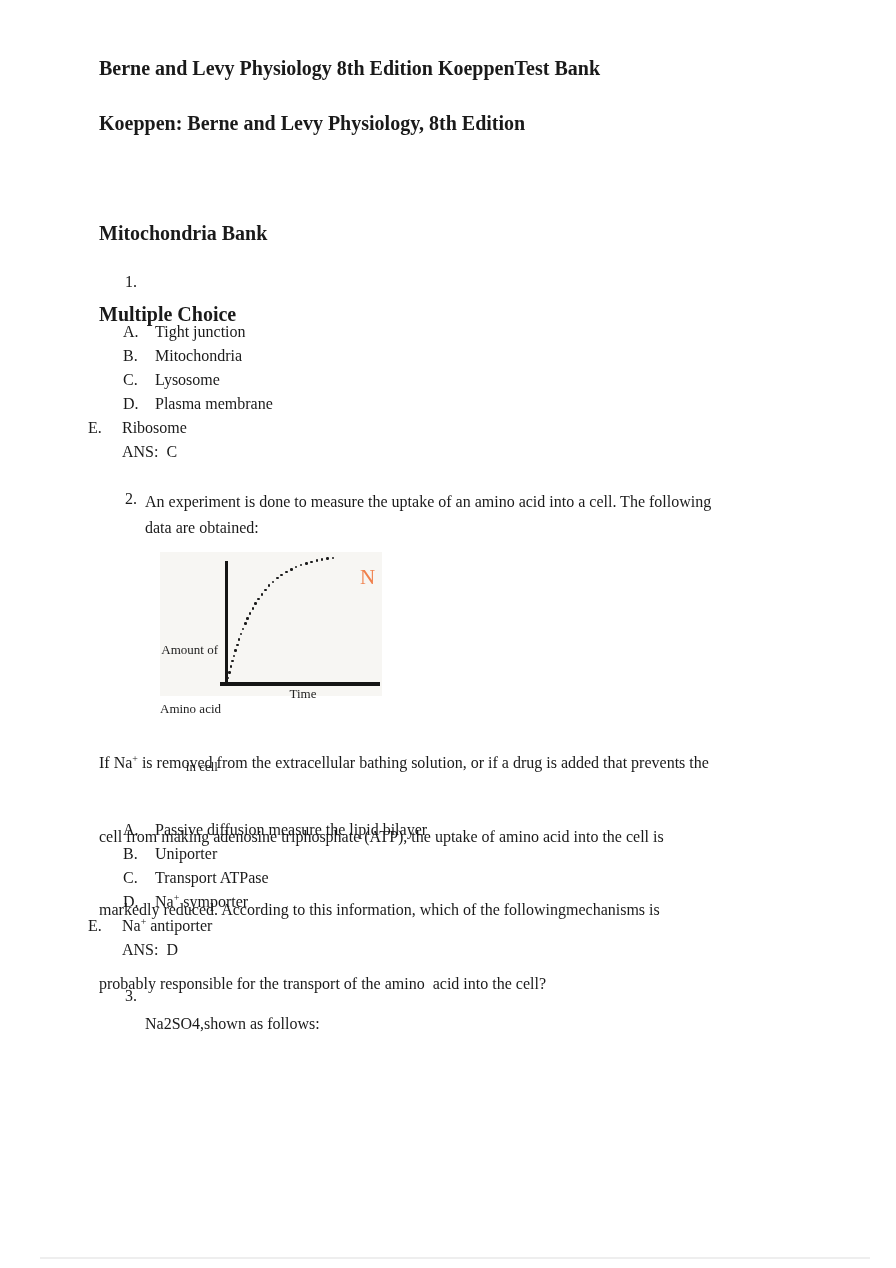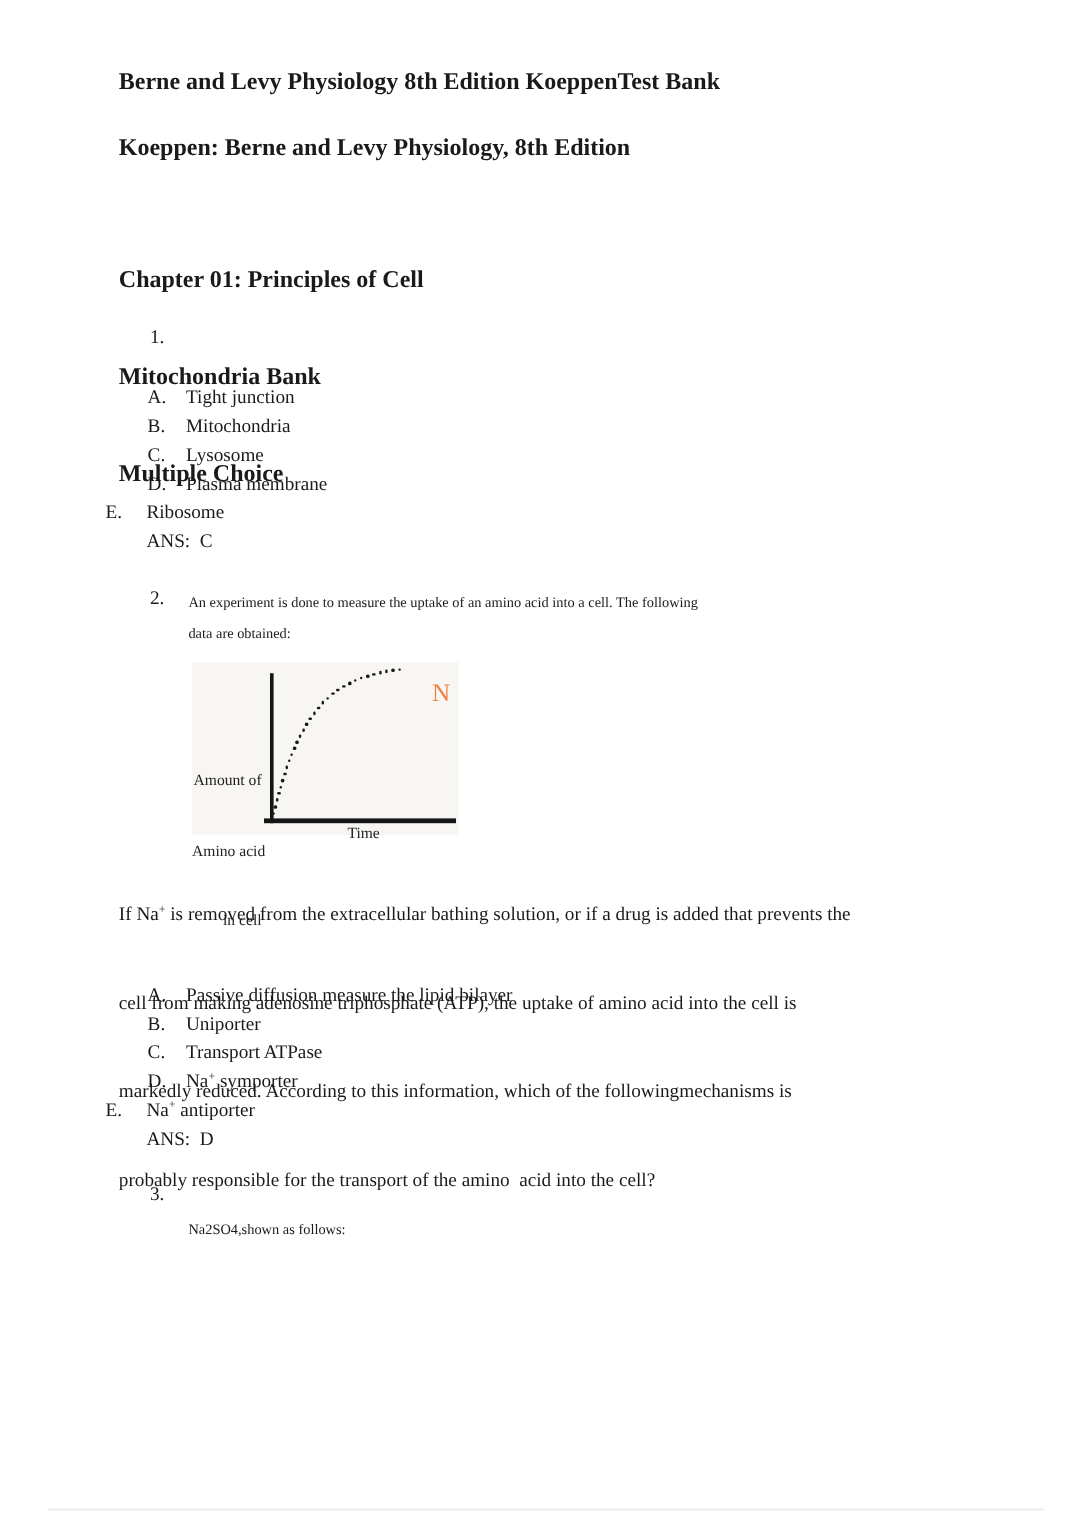--- a/index.html
+++ b/index.html
@@ -6,21 +6,21 @@
   body{
     width:896px;height:1268px;background:#ffffff;
     font-family:"Liberation Serif","DejaVu Serif",serif;
     color:#1a1a1a;
   }
   .page{position:relative;width:896px;height:1268px;overflow:hidden;background:#ffffff;}
   .abs{position:absolute;white-space:pre;}
   .h{left:99px;font-weight:700;font-size:20px;line-height:27px;}
   .num{left:125px;font-size:16px;line-height:20px;}
   .qt{left:155px;font-size:16px;line-height:20px;}
-  .qt2{left:157px;font-size:12px;line-height:26px;}
+  .qt2{left:145px;font-size:16px;line-height:26px;}
   .letter{left:123px;font-size:16px;line-height:20px;}
   .otext{left:155px;font-size:16px;line-height:20px;}
   .letter-e{left:88px;font-size:16px;line-height:20px;}
   .otext-e{left:122px;font-size:16px;line-height:20px;}
   .ans{left:122px;font-size:16px;line-height:20px;}
   .para{left:99px;font-size:16px;line-height:24.5px;}
   sup{font-size:0.62em;vertical-align:super;line-height:0;}
   
   .chart{position:absolute;left:160px;top:552px;width:222px;height:144px;background:#f7f6f3;}
   .chart .yaxis{position:absolute;left:65px;top:9px;width:3px;height:125px;background:#151515;}
@@ -36,21 +36,20 @@
 </style>
 </head>
 <body>
 
 <div class="page">
 
   <div class="abs h" style="top:55px">Berne and Levy Physiology 8th Edition KoeppenTest Bank</div>
   <div class="abs h" style="top:110px">Koeppen: Berne and Levy Physiology, 8th Edition</div>
 
   <div class="abs h" style="top:166px">
-    <div>Chapter 01: Principles of Cell</div>
     <div>Mitochondria Bank</div>
     <div>Multiple Choice</div>
   </div>
 
   <div class="abs num" style="top:272px">1.</div>
 
   <div class="abs letter" style="top:322px">A.</div>
   <div class="abs otext" style="top:322px">Tight junction</div>
   <div class="abs letter" style="top:346px">B.</div>
   <div class="abs otext" style="top:346px">Mitochondria</div>

